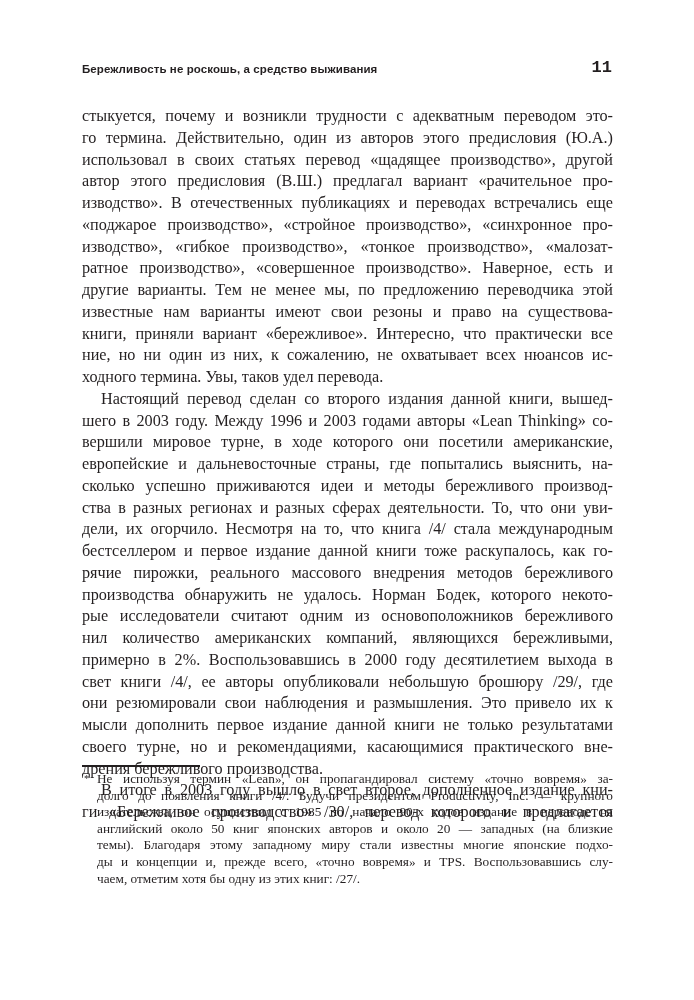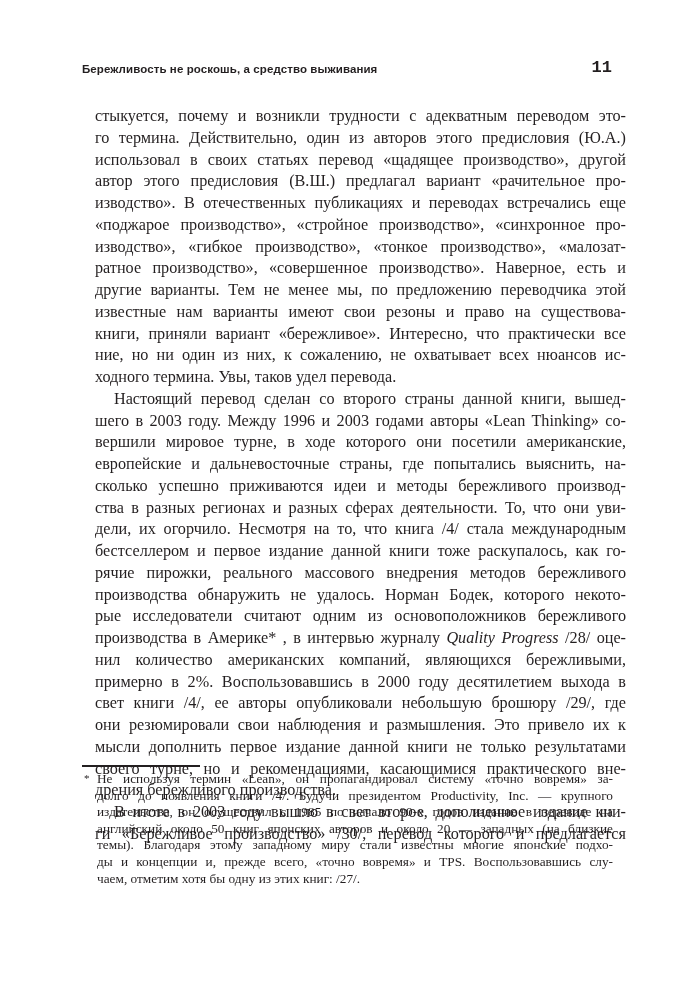--- a/index.html
+++ b/index.html
@@ -1,20 +1,20 @@
 <!DOCTYPE html>
 <html><head>
 <meta charset="utf-8">
 <style>
   html, body { margin:0; padding:0; background:#ffffff; }
   body { width:694px; height:1000px; position:relative; overflow:hidden; color:#231f20; }
   .header { position:absolute; left:82px; top:58px; width:530px; height:22px;text-align:right; }
   .running-title { position:absolute; left:0; top:5px; font-family:"Liberation Sans", sans-serif; font-weight:bold; font-size:11.5px; letter-spacing:0.1px; }
   .page-number { position:absolute; right:0; top:0; font-family:Liberation Mono, monospace; font-weight:bold; font-size:17px; }
-  .body-text { position:absolute; left:82px; top:106px; width:531px; font-family:"Liberation Serif", serif; font-size:16.2px; line-height:21.75px;margin-left:13px; }
+  .body-text { position:absolute; left:82px; top:106px; width:531px; font-family:"Liberation Serif", serif; font-size:16.2px; line-height:21.75px; }
   .line { display:block; white-space:nowrap; text-align:justify; text-align-last:justify; height:21.75px; overflow:visible; }
   .line.last { text-align-last:left; }
   .line.indent { padding-left:19px; }
   .rule { position:absolute; left:82px; top:765px; width:118px; height:2px; background:#231f20; }
   .footnote { position:absolute; left:82px; top:771px; width:531px; font-family:"Liberation Serif", serif; font-size:13.3px; line-height:16.6px; }
   .footnote .line { height:16.6px; padding-left:15px; position:relative; }
   .fn-mark { position:absolute; left:2px; top:-1px; font-size:11px; }
   i { font-style:italic; }
 </style>
 </head>
@@ -32,32 +32,31 @@
   <span class="line">автор этого предисловия (В.Ш.) предлагал вариант «рачительное про-</span>
   <span class="line">изводство». В отечественных публикациях и переводах встречались еще</span>
   <span class="line">«поджарое производство», «стройное производство», «синхронное про-</span>
   <span class="line">изводство», «гибкое производство», «тонкое производство», «малозат-</span>
   <span class="line">ратное производство», «совершенное производство». Наверное, есть и</span>
   <span class="line">другие варианты. Тем не менее мы, по предложению переводчика этой</span>
   <span class="line">известные нам варианты имеют свои резоны и право на существова-</span>
   <span class="line">книги, приняли вариант «бережливое». Интересно, что практически все</span>
   <span class="line">ние, но ни один из них, к сожалению, не охватывает всех нюансов ис-</span>
   <span class="line last">ходного термина. Увы, таков удел перевода.</span>
-  <span class="line indent">Настоящий перевод сделан со второго страны данной книги, вышед-</span>
+  <span class="line indent">Настоящий перевод сделан со второго издания данной книги, вышед-</span>
   <span class="line">шего в 2003 году. Между 1996 и 2003 годами авторы «Lean Thinking» со-</span>
   <span class="line">вершили мировое турне, в ходе которого они посетили американские,</span>
   <span class="line">европейские и дальневосточные страны, где попытались выяснить, на-</span>
   <span class="line">сколько успешно приживаются идеи и методы бережливого производ-</span>
   <span class="line">ства в разных регионах и разных сферах деятельности. То, что они уви-</span>
   <span class="line">дели, их огорчило. Несмотря на то, что книга /4/ стала международным</span>
   <span class="line">бестселлером и первое издание данной книги тоже раскупалось, как го-</span>
   <span class="line">рячие пирожки, реального массового внедрения методов бережливого</span>
   <span class="line">производства обнаружить не удалось. Норман Бодек, которого некото-</span>
   <span class="line">рые исследователи считают одним из основоположников бережливого</span>
-  <span class="line"><span>производства в Америке* , в интервью журналу </span><i>Quality Progress</i><span> /28/ оце-</span></span>
   <span class="line">нил количество американских компаний, являющихся бережливыми,</span>
   <span class="line">примерно в 2%. Воспользовавшись в 2000 году десятилетием выхода в</span>
   <span class="line">свет книги /4/, ее авторы опубликовали небольшую брошюру /29/, где</span>
   <span class="line">они резюмировали свои наблюдения и размышления. Это привело их к</span>
   <span class="line">мысли дополнить первое издание данной книги не только результатами</span>
   <span class="line">своего турне, но и рекомендациями, касающимися практического вне-</span>
   <span class="line last">дрения бережливого производства.</span>
   <span class="line indent">В итоге в 2003 году вышло в свет второе, дополненное издание кни-</span>
   <span class="line">ги «Бережливое производство» /30/, перевод которого и предлагается</span>
 </div>

